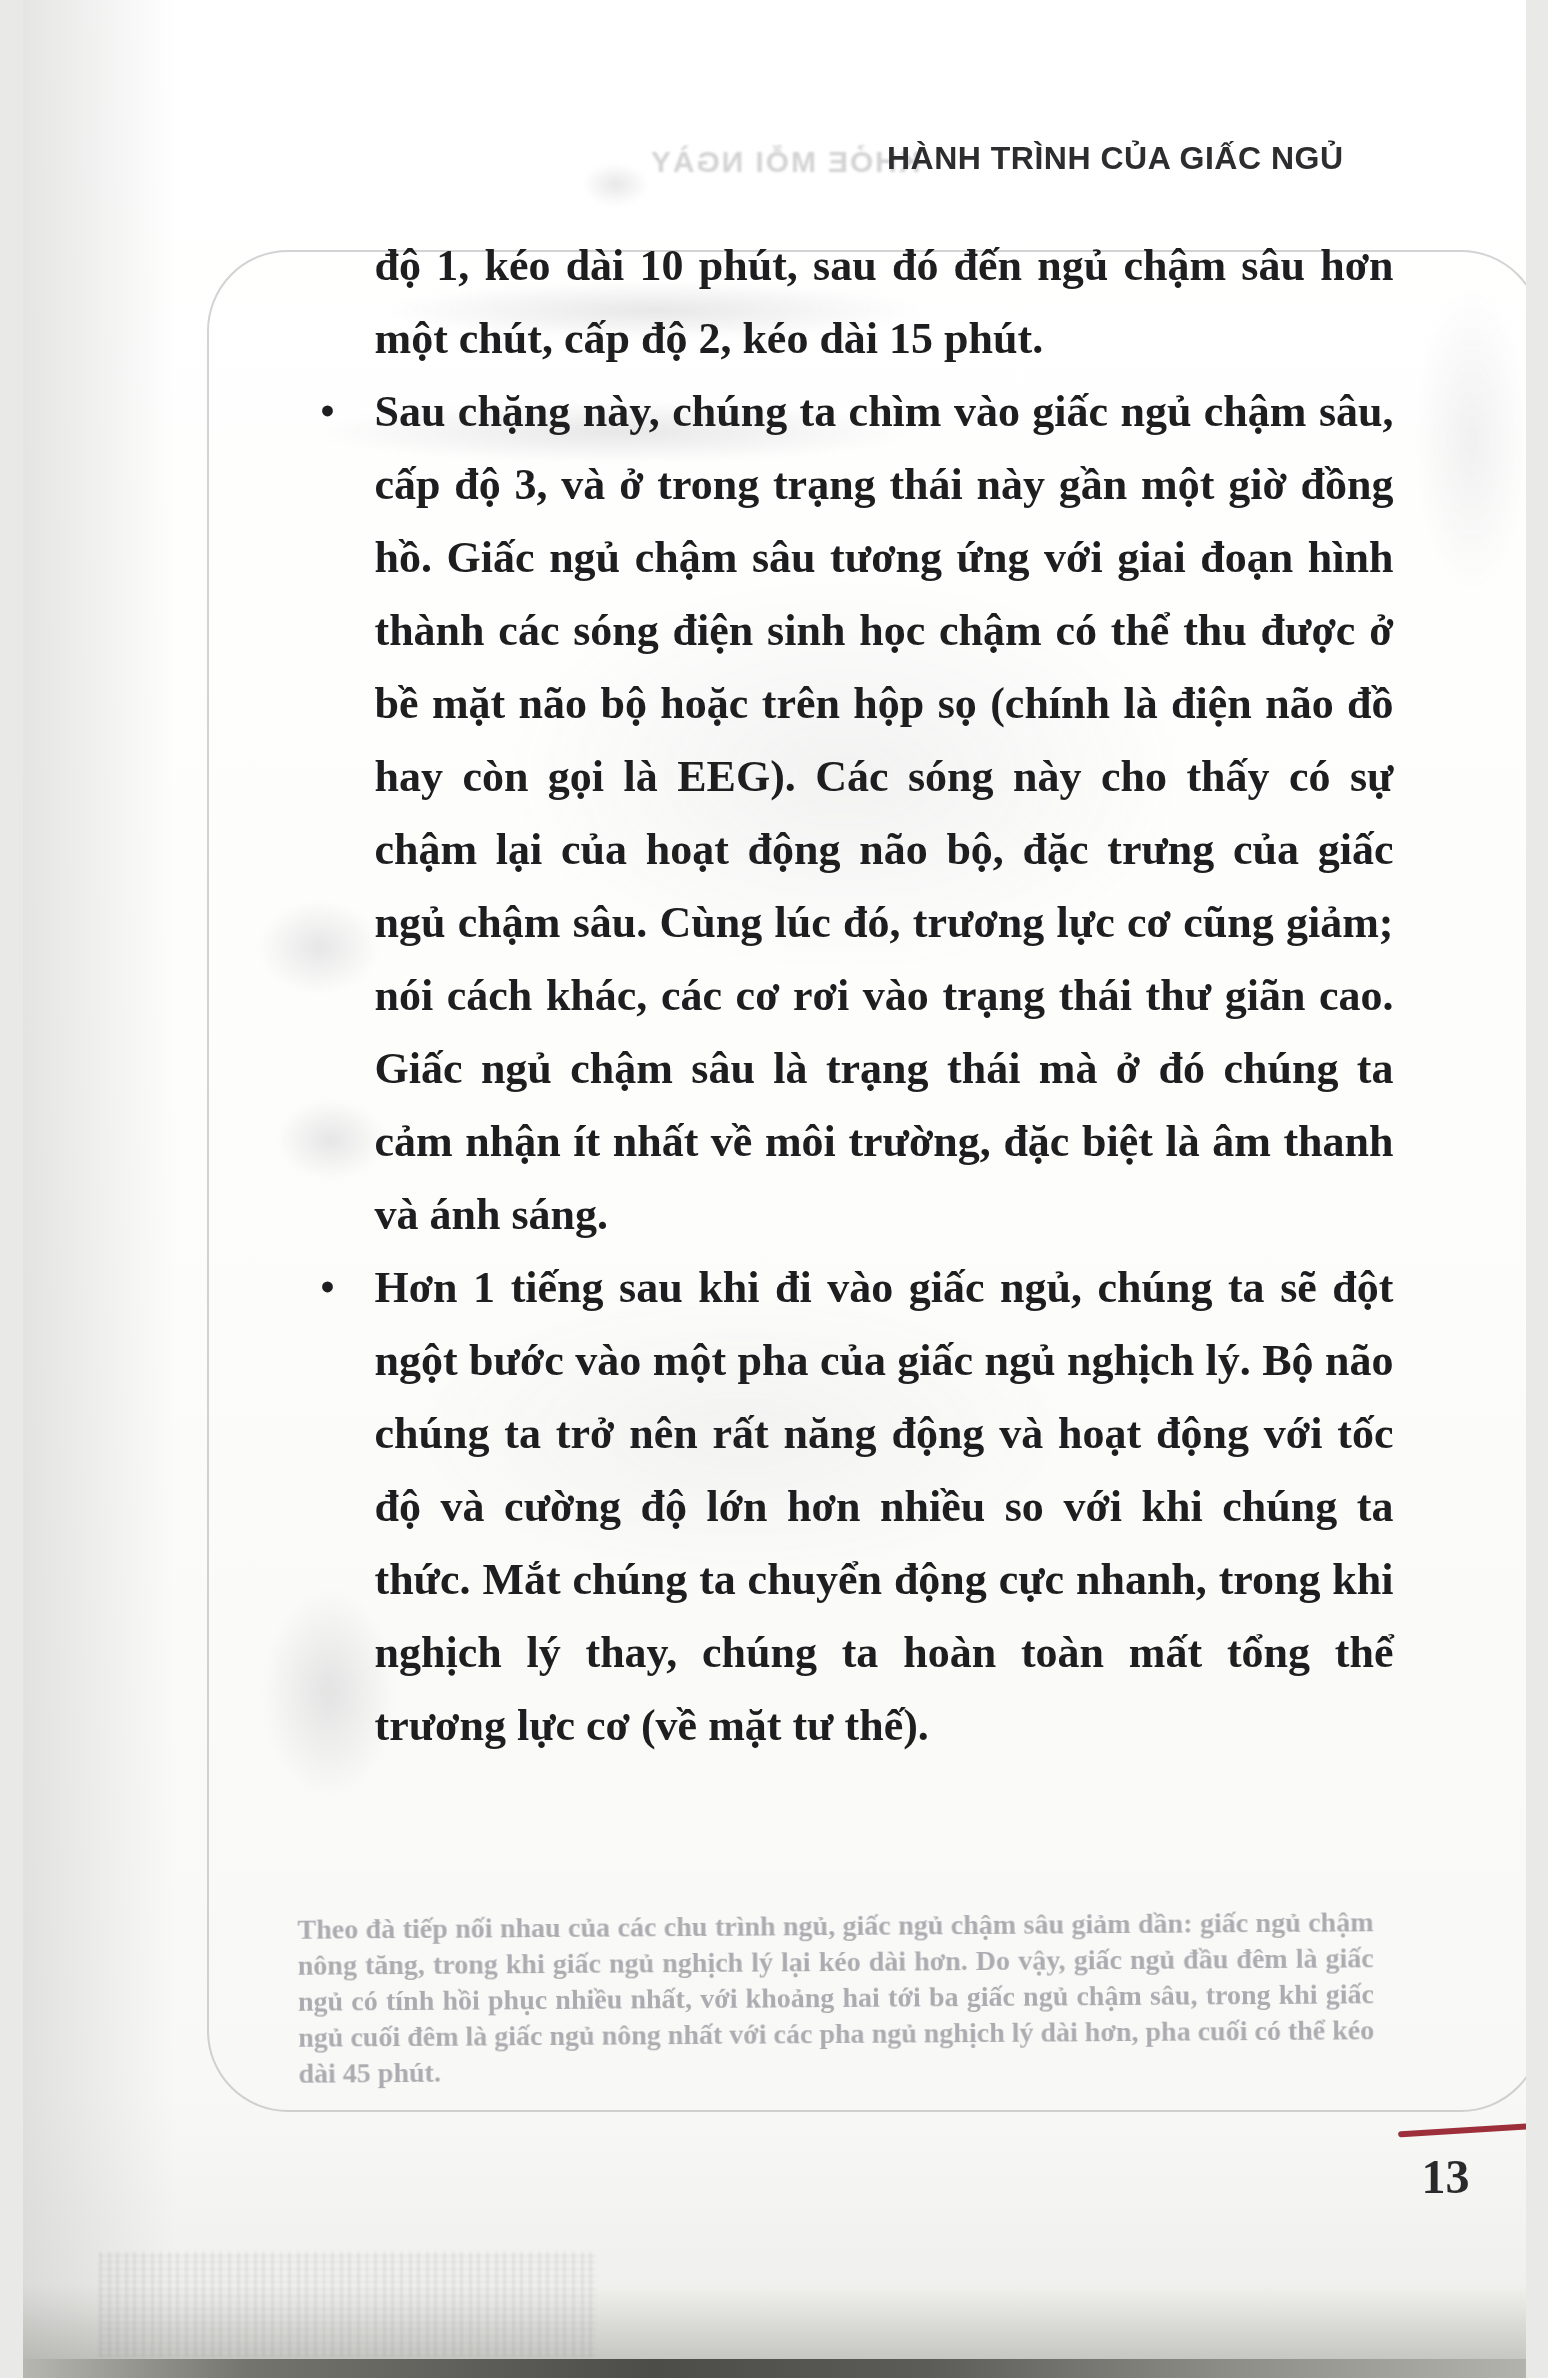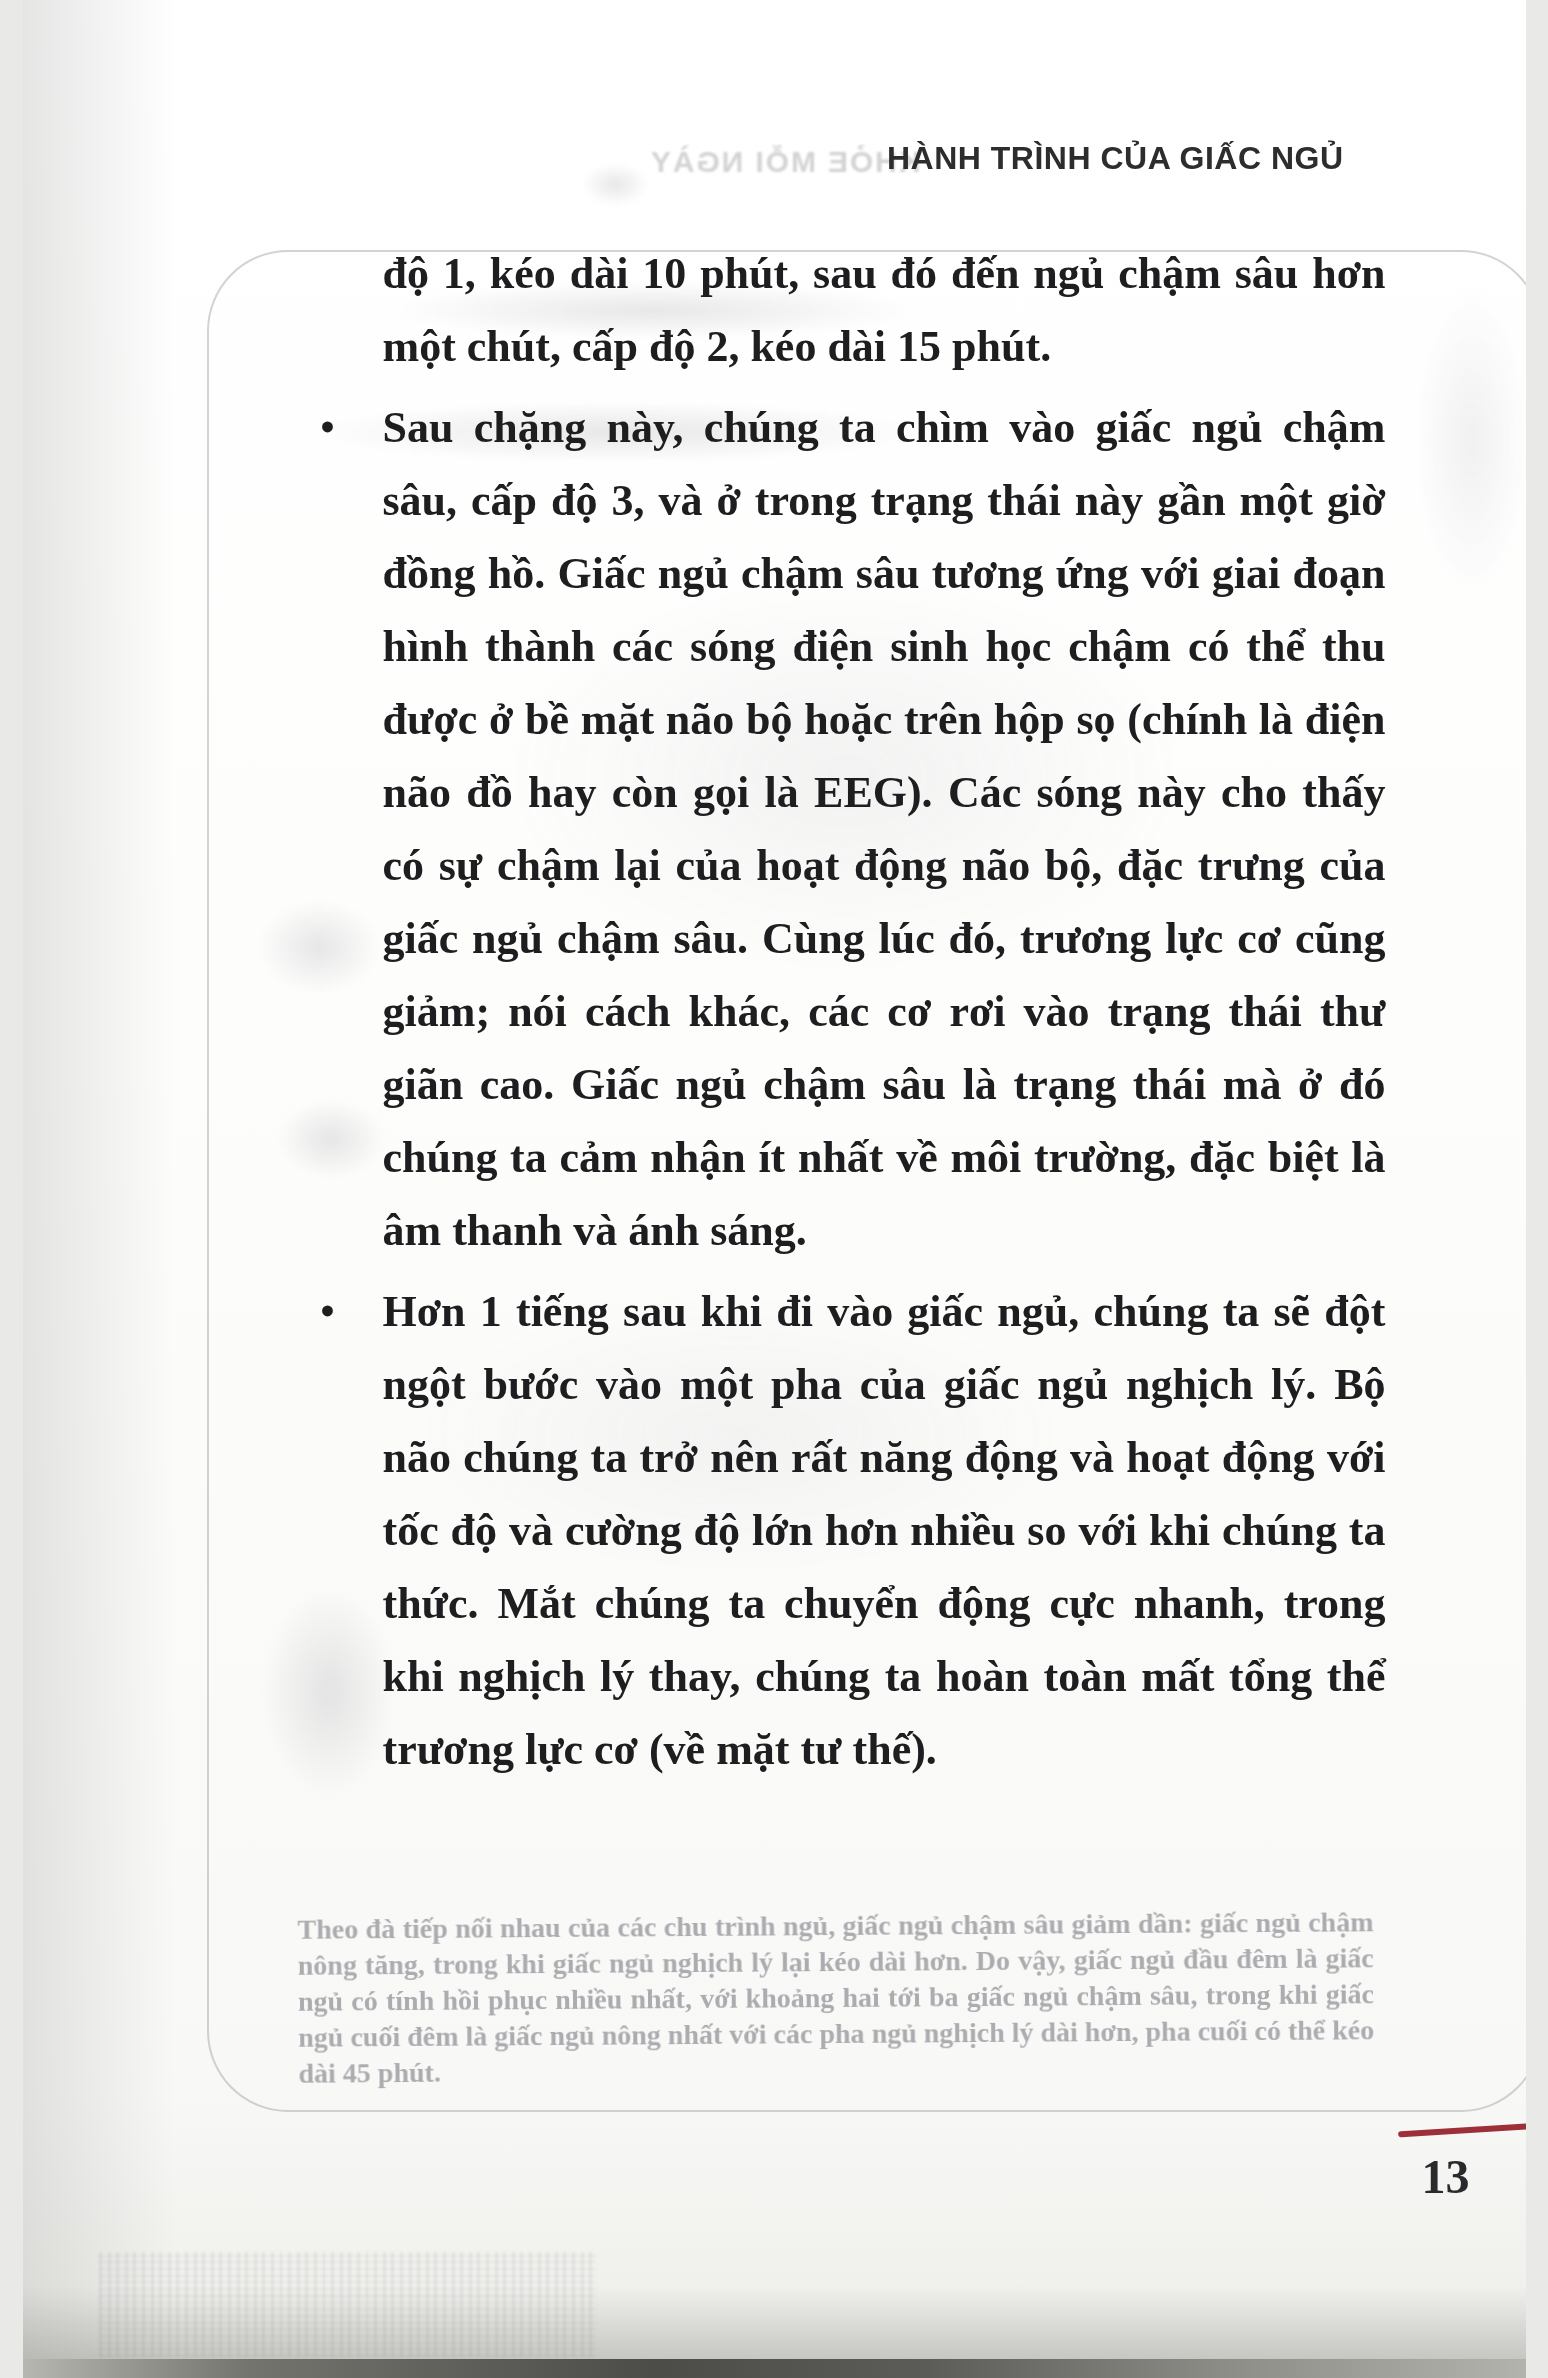--- a/index.html
+++ b/index.html
@@ -59,21 +59,21 @@
     transform: scaleX(-1);
     filter: blur(1.3px);
     white-space: nowrap;
   }
 
   
   .bodytext {
     position: absolute; left: 352px; top: 229px; width: 1019px;
     color: #1e1e20; font-size: 44px; line-height: 73px; font-weight: 700;
   }
-  .para { margin: 8px; text-align: justify; }
+  .para { margin: 0; text-align: justify; }
   .bullet { position: relative; }
   .marker {
     position: absolute; left: -54px; top: 0;
     font-size: 40px; line-height: 73px; color: #1e1e20;
   }
 
   
   .footnote {
     position: absolute; left: 275px; top: 1908px; width: 1076px; margin: 0;
     font-size: 28px; line-height: 36px; text-align: justify;

